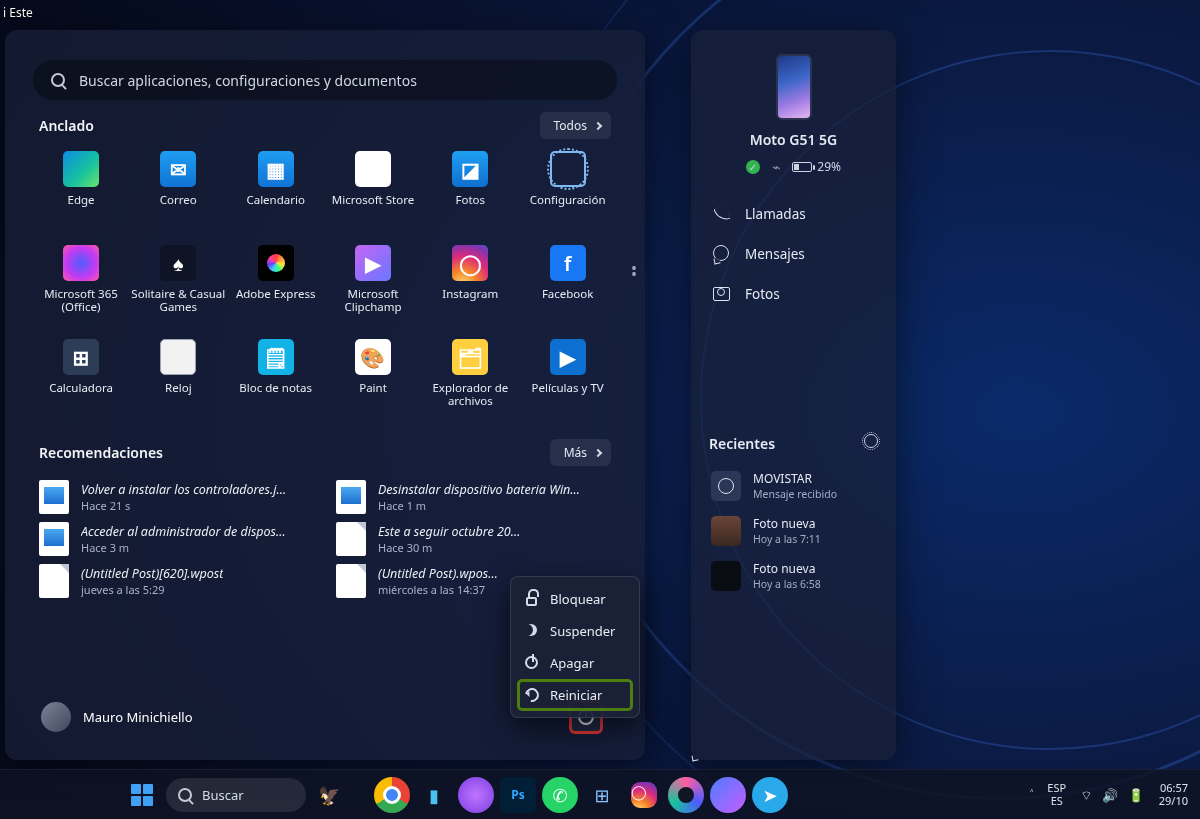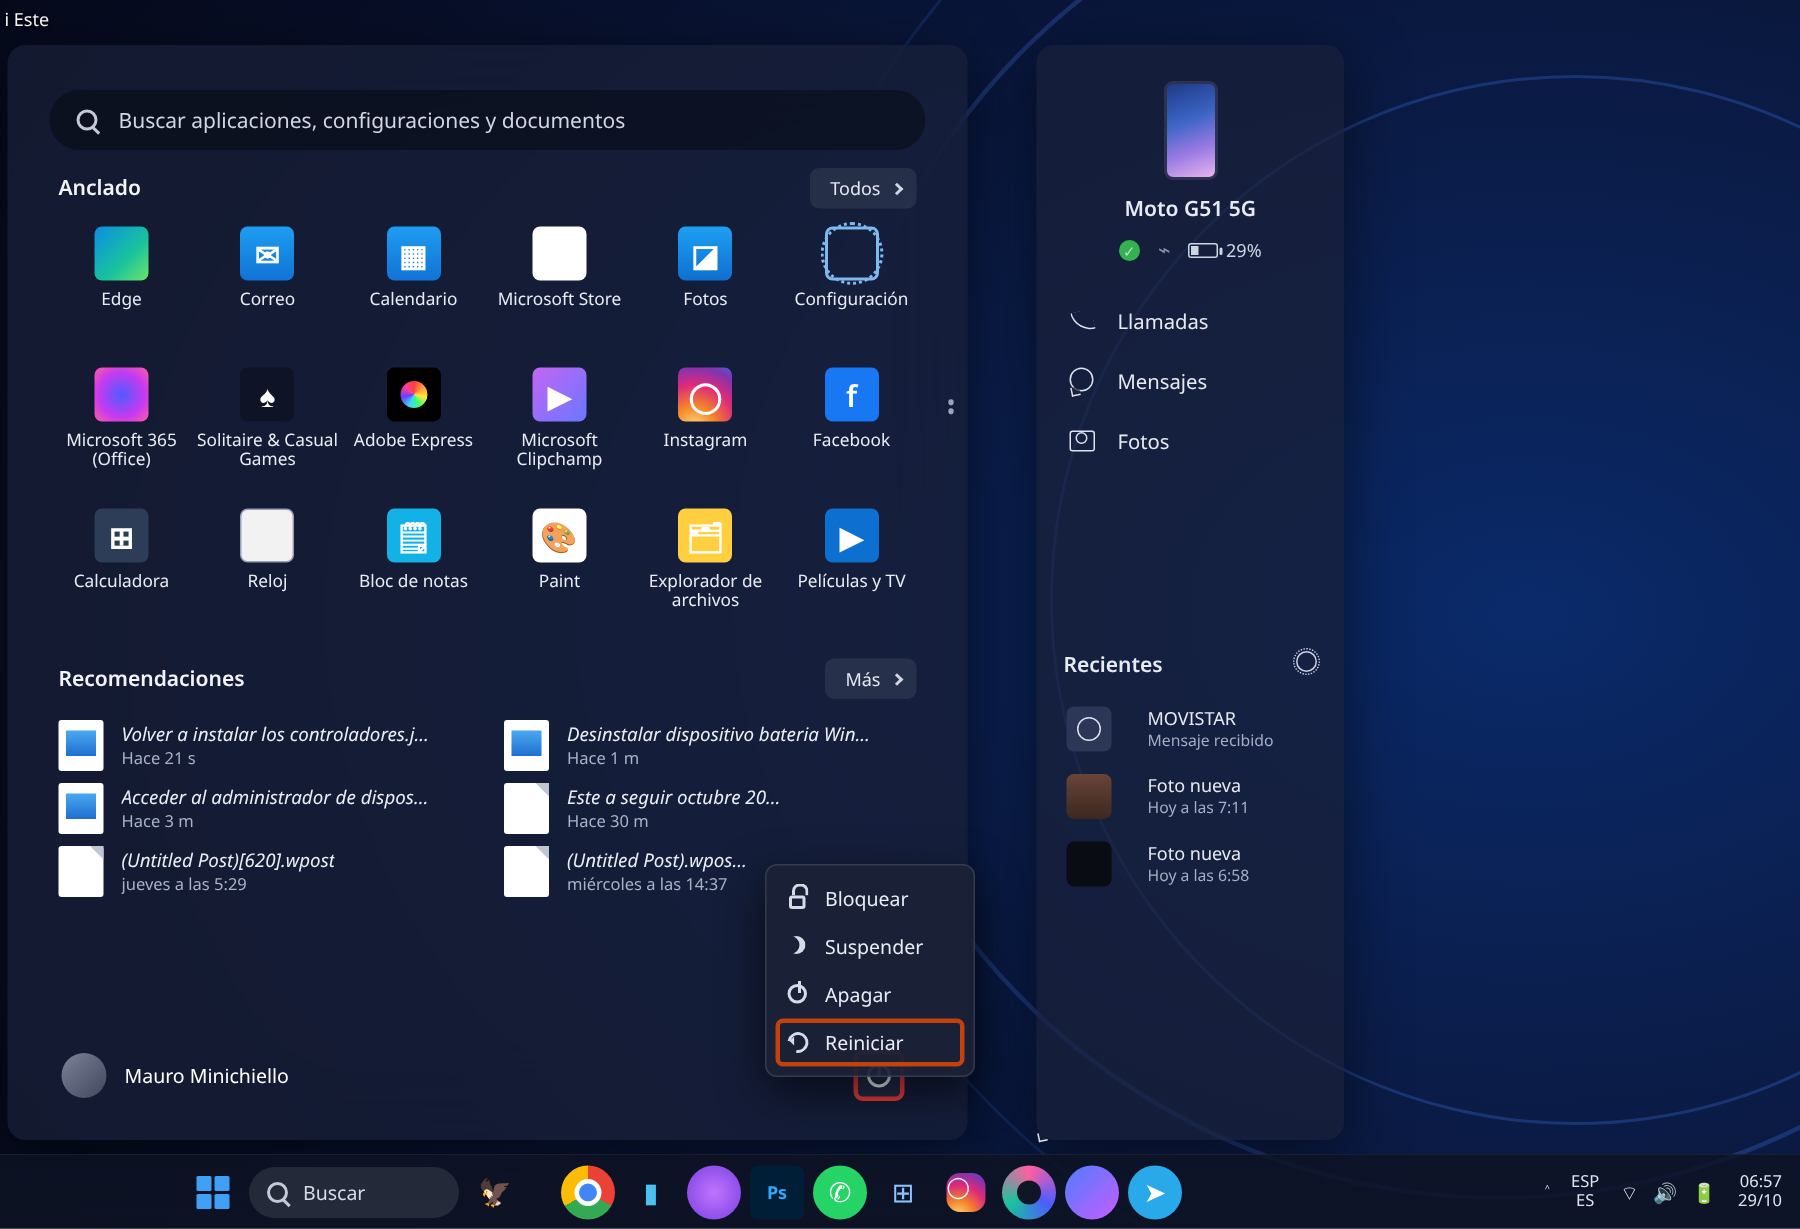--- a/index.html
+++ b/index.html
@@ -44,23 +44,23 @@
   .reco .thumb.img::after{content:"";position:absolute;inset:7px 5px 10px 5px;background:linear-gradient(#4aa8f0,#1e6fd0);}
   .reco .txt{font-size:12.5px; color:#eaeef5; overflow:hidden;}
   .reco .sub{font-size:11px; color:#aab2c7;}
   .start-footer { margin-top:auto; display:flex; align-items:center; justify-content:space-between; padding:14px 14px 16px 8px; }
   .user { display:flex; align-items:center; gap:12px; font-size:13px;}
   .avatar{width:30px;height:30px;border-radius:50%;background:linear-gradient(135deg,#7c8296,#40485e);}
   .power-btn{ width:34px;height:34px; border:3px solid #e23a3a; border-radius:6px; display:flex;align-items:center;justify-content:center; background:rgba(255,255,255,.06);}
   .power-ico{width:16px;height:16px;border:2px solid #e8ecf3;border-radius:50%;position:relative;}
   .power-ico::before{content:"";position:absolute;width:2px;height:9px;background:#e8ecf3;left:50%;top:-3px;transform:translateX(-50%);}
   
-  .power-menu{position:absolute; left:510px; top:576px; width:140px; background:rgba(26,33,54,.95); border:1px solid rgba(255,255,255,.12); border-radius:8px; padding:6px; box-shadow:0 10px 30px rgba(0,0,0,.6); z-index:50;}
+  .power-menu{position:absolute; left:510px; top:576px; width:130px; background:rgba(26,33,54,.95); border:1px solid rgba(255,255,255,.12); border-radius:8px; padding:6px; box-shadow:0 10px 30px rgba(0,0,0,.6); z-index:50;}
   .pm-item{display:flex;align-items:center;gap:10px;padding:7px 8px;font-size:13px;border-radius:5px;color:#e8ecf3;}
-  .pm-item.highlight{border:3px solid #c2410c; padding:4px 5px;}
+  .pm-item.highlight{border:3px solid #4d7c0f; padding:4px 5px;}
   .pm-ico{width:15px;height:15px;position:relative; flex:0 0 auto;}
   .pm-lock{width:11px;height:9px;border:2px solid #d6dbe7;border-radius:2px;margin-top:5px;margin-left:1px;}
   .pm-lock::before{content:"";position:absolute;width:7px;height:6px;border:2px solid #d6dbe7;border-bottom:none;border-radius:5px 5px 0 0;top:-3px;left:3px;}
   .pm-moon{width:12px;height:12px;border-radius:50%;box-shadow:inset -4px 0 0 0 #d6dbe7;}
   .pm-pw{width:13px;height:13px;border:2px solid #d6dbe7;border-radius:50%;}
   .pm-pw::before{content:"";position:absolute;width:2px;height:8px;background:#d6dbe7;left:50%;top:-2px;transform:translateX(-50%);}
   .pm-rst{width:14px;height:14px;border:2px solid #d6dbe7;border-radius:50%;border-left-color:transparent;transform:rotate(-35deg);}
   .pm-rst::before{content:"";position:absolute;left:-2px;top:-2px;border:3px solid transparent;border-right-color:#d6dbe7;transform:rotate(35deg);}
   
   .side {
@@ -81,21 +81,21 @@
   .side-ico{width:18px;height:18px;position:relative;flex:0 0 auto;color:#dce1ee;}
   .ic-msg{width:16px;height:16px;border:1.8px solid #dce1ee;border-radius:50%;}
   .ic-msg::after{content:"";position:absolute;width:5px;height:5px;border-left:1.8px solid #dce1ee;border-bottom:1.8px solid #dce1ee;left:1px;bottom:-1px;background:rgba(25,32,55,.72);transform:rotate(-12deg);}
   .ic-call{width:14px;height:14px;border:1.8px solid #dce1ee;border-radius:0 0 0 14px;border-top:none;border-right:none;transform:rotate(-15deg);margin:2px 0 0 2px;}
   .ic-photo{width:17px;height:14px;border:1.8px solid #dce1ee;border-radius:2px;margin-top:2px;}
   .ic-photo::after{content:"";position:absolute;width:6px;height:6px;border:1.5px solid #dce1ee;border-radius:50%;left:4px;top:3px;}
   .side-head{display:flex;justify-content:space-between;align-items:flex-start;margin-top:120px;margin-bottom:10px;}
   .side-head h3{font-size:14px;font-weight:600;}
   .gear{width:14px;height:14px;border:1.6px solid #c9d0e0;border-radius:50%;position:relative;}
   .gear::before{content:"";position:absolute;inset:-3px;border:1.6px dotted #c9d0e0;border-radius:50%;}
-  .recent{display:flex;gap:24px;align-items:center;padding:7px 2px;}
+  .recent{display:flex;gap:12px;align-items:center;padding:7px 2px;}
   .r-thumb{width:30px;height:30px;border-radius:5px;background:#2c3656;display:flex;align-items:center;justify-content:center;flex:0 0 auto;}
   .r-thumb.msg .ic-msg{width:16px;height:16px;}
   .r-thumb.p1{background:linear-gradient(#6a4438,#3b2820);}
   .r-thumb.p2{background:#090c12;}
   .recent .txt{font-size:12px;}
   .recent .sub{font-size:10.5px;color:#a4adc4;}
   
   .taskbar{position:absolute;left:0;right:0;bottom:0;height:50px;background:linear-gradient(rgba(14,19,36,.82),rgba(14,19,36,.92));display:flex;align-items:center;padding:0 12px;gap:6px;border-top:1px solid rgba(255,255,255,.05);}
   .taskbar .spacer-l{width:106px;}
   .tb-start{width:36px;height:36px;border-radius:4px;display:grid;grid-template-columns:1fr 1fr;grid-template-rows:1fr 1fr;gap:2px;padding:7px;}

